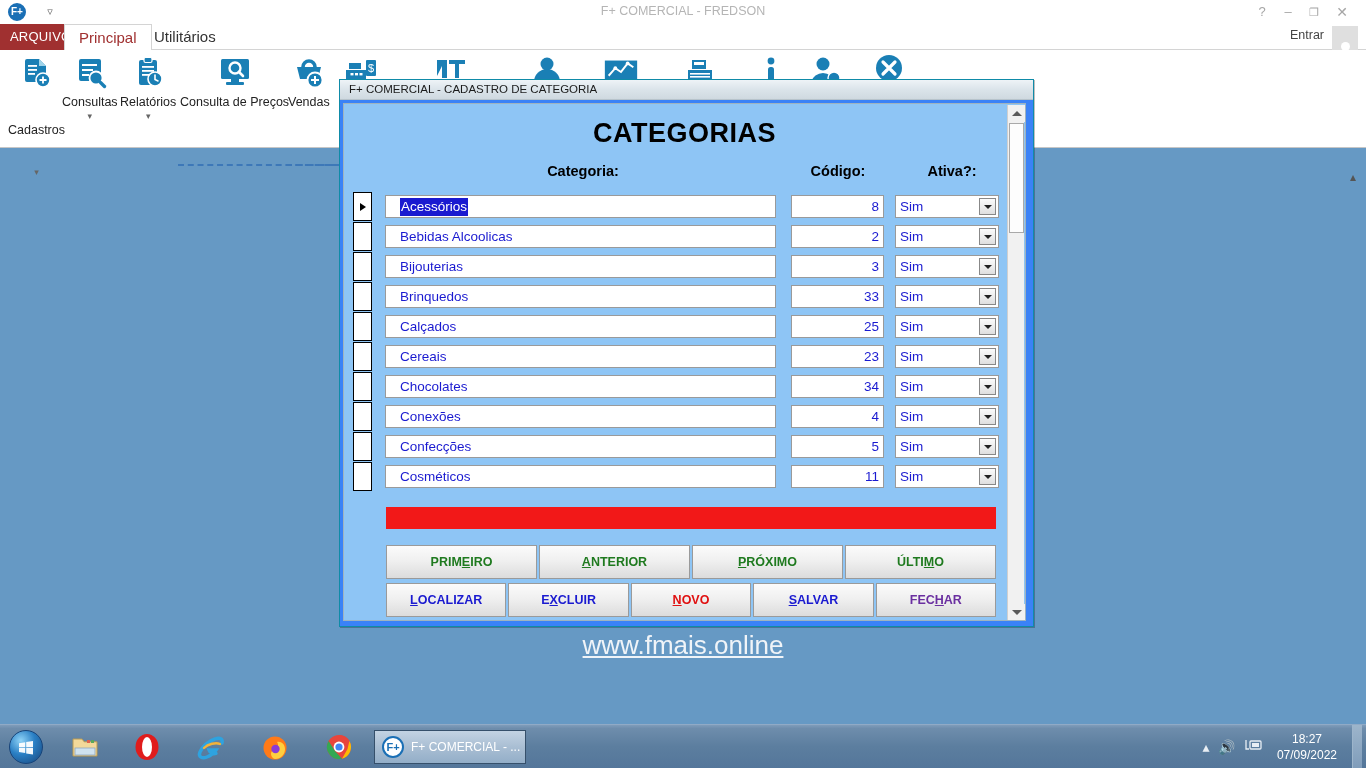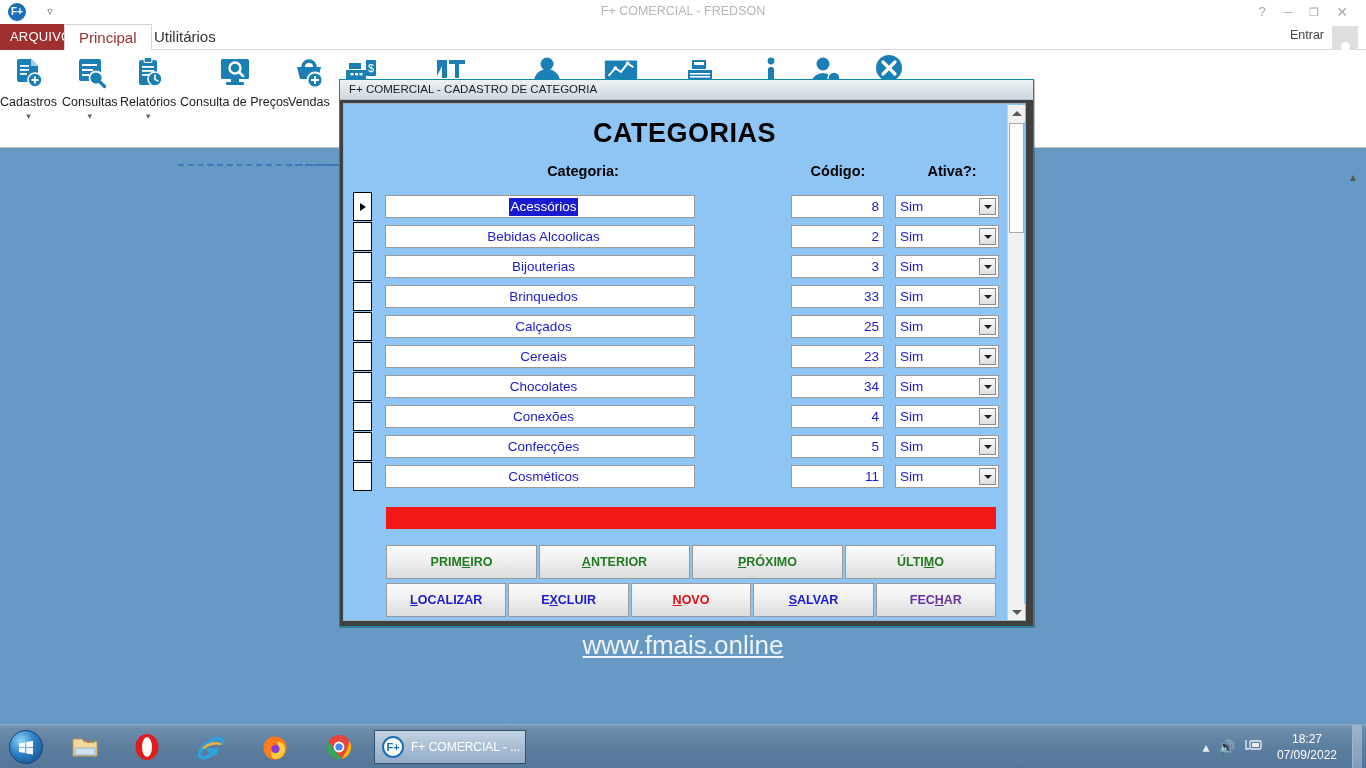--- a/index.html
+++ b/index.html
@@ -119,21 +119,21 @@
   
   #watermark {
     position: absolute; left: 0; right: 0; top: 630px;
     text-align: center; font-size: 26px; color: #f0f4f8; text-decoration: underline;
   }
 
   
   #dialog {
     position: absolute; left: 339px; top: 79px;
     width: 695px; height: 548px;
-    background: #404040;
+    background: #3b82f6;
     border: 1px solid #0f8ba8;
     box-shadow: 1px 1px 0 rgba(0,0,0,.25);
   }
   #dialog-titlebar {
     height: 20px; width: 100%;
     background: linear-gradient(to bottom, #eef3f7 0%, #dbe4ea 50%, #cfd9e0 100%);
     border-bottom: 1px solid #b7c3cb;
   }
   #dialog-title {
     font-size: 11.5px; color: #1b1b1b;
@@ -177,21 +177,21 @@
     border-top: 4.5px solid transparent;
     border-bottom: 4.5px solid transparent;
   }
   .cell-name, .cell-code {
     position: absolute; top: 3px; height: 23px;
     background: #fff;
     border: 1px solid #9a9a9a;
     font-size: 13.5px; color: #1a1ad0;
     line-height: 21px;
   }
-  .cell-name { left: 41px; width: 310px; padding-left: 7px; text-align: center; }
+  .cell-name { left: 41px; width: 391px; padding-left: 14px; }
   .cell-name .sel {
     background: #1a1ad0; color: #fff; padding: 1px 1px 2px 1px;
   }
   .cell-code { left: 447px; width: 93px; padding-right: 4px; text-align: right; }
   .cell-active {
     position: absolute; left: 551px; top: 3px;
     width: 104px; height: 23px;
     background: #fff; border: 1px solid #9a9a9a;
     display: flex; align-items: center; gap: 40px;
   }
@@ -333,21 +333,21 @@
     <div class="ribbon-tab" id="tab-principal">Principal</div>
     <div class="ribbon-tab" id="tab-utilitarios">Utilitários</div>
     <div id="entrar-label">Entrar</div>
     <div id="account-avatar">
         <span class="head"></span>
       </div>
   </div>
 
   <div id="ribbon">
 
-    <div class="ribbon-item" style="left:0;">
+    <div class="ribbon-item" style="left:8px;gap:28px;">
       <span class="glyph">
         <svg width="34" height="34" viewBox="0 0 34 34">
           <path d="M6 3h14l7 7v14a2 2 0 0 1-2 2H8a2 2 0 0 1-2-2V5a2 2 0 0 1 2-2z" fill="#1a7fb5"></path>
           <path d="M20 3l7 7h-7z" fill="#9fd4ea"></path>
           <rect x="9" y="9" width="9" height="1.8" fill="#fff"></rect>
           <rect x="9" y="13" width="9" height="1.8" fill="#fff"></rect>
           <rect x="9" y="17" width="7" height="1.8" fill="#fff"></rect>
           <circle cx="24" cy="24" r="7" fill="#1a7fb5" stroke="#fff" stroke-width="1.6"></circle>
           <path d="M24 20.5v7M20.5 24h7" stroke="#fff" stroke-width="1.8"></path>
         </svg>

